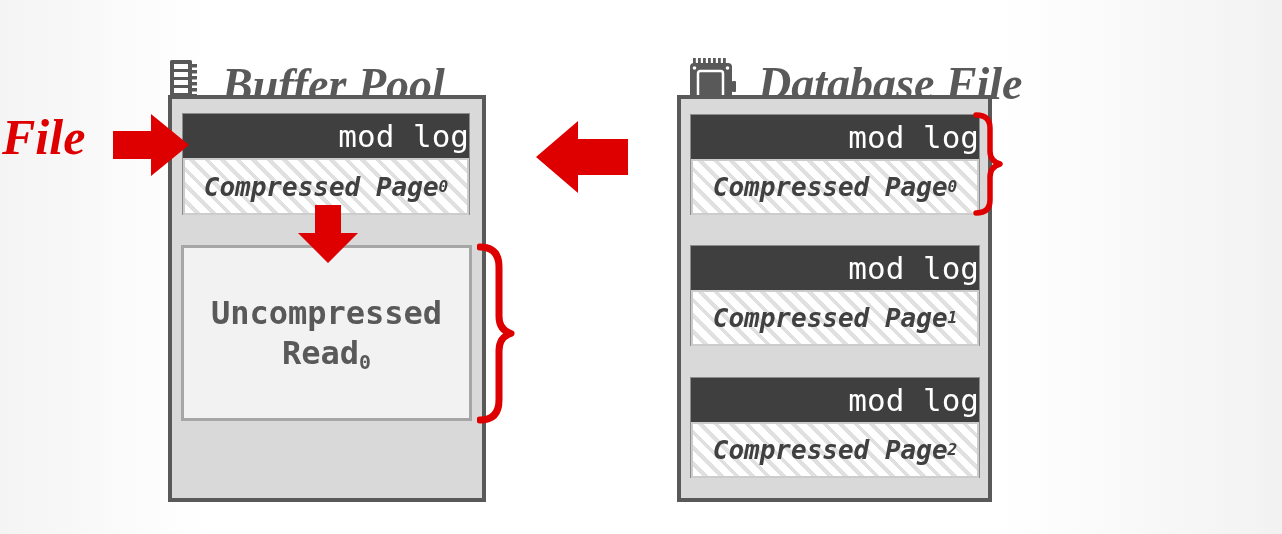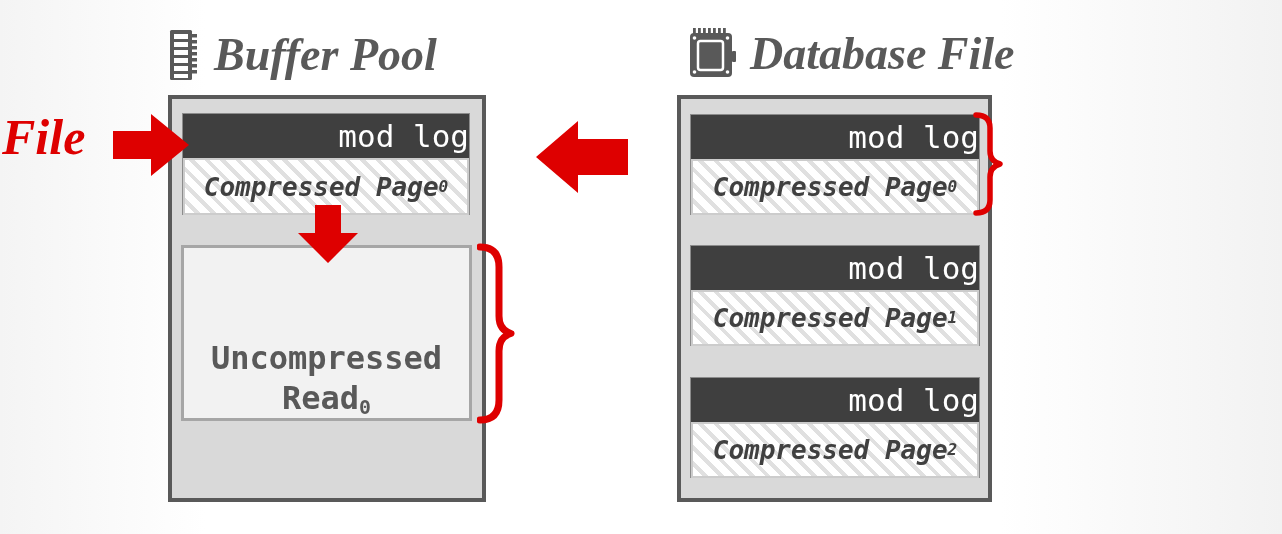--- a/index.html
+++ b/index.html
@@ -5,24 +5,25 @@
   html,body{margin:0;padding:0;}
   body{
     width:1282px;height:534px;overflow:hidden;
     font-family:"Liberation Sans",sans-serif;
     background:linear-gradient(90deg,#f4f4f4 0%,#ffffff 16%,#ffffff 78%,#f2f2f2 100%);
   }
   .stage{position:relative;width:1282px;height:534px;}
 
   
   .title{
-    position:absolute;display:flex;align-items:center;gap:12px;
+    position:absolute;display:flex;align-items:center;gap:20px;
     color:#595959;font-family:"Liberation Serif",serif;
     font-weight:bold;font-style:italic;font-size:46px;line-height:1;
     white-space:nowrap;
+    margin-top:30px;
   }
   .title svg{flex:0 0 auto;}
 
   
   .container{
     position:absolute;background:#d9d9d9;border:4px solid #595959;
     box-sizing:border-box;
   }
 
   
@@ -112,21 +113,21 @@
   <div class="container" style="left:168px;top:95px;width:318px;height:407px;">
 
     <div class="page" style="left:10px;top:14px;width:288px;height:102px;">
       <div class="modlog">mod log</div>
       <div class="hatch" style="height:57px;">
         <span>Compressed Page</span>
           <sub>0</sub>
       </div>
     </div>
 
-    <div class="uncompressed" style="left:9px;top:146px;width:291px;height:176px;align-items:flex-end;">
+    <div class="uncompressed" style="left:9px;top:146px;width:291px;height:176px;">
       <div>
         <span>Uncompressed</span><br>
         <span>Read</span><sub>0</sub>
       </div>
     </div>
   </div>
 
   <svg class="arrow" style="left:298px;top:205px;" width="60" height="58" viewBox="0 0 60 58">
     <polygon points="17,0 43,0 43,28 60,28 30,58 0,28 17,28" fill="#de0000"></polygon>
   </svg>

